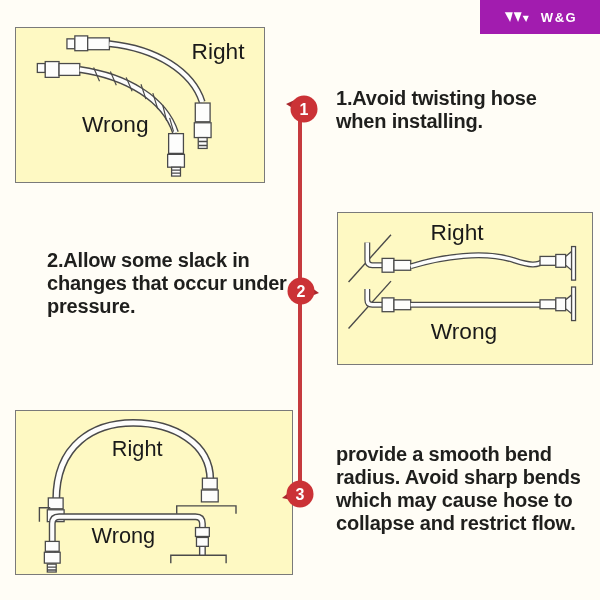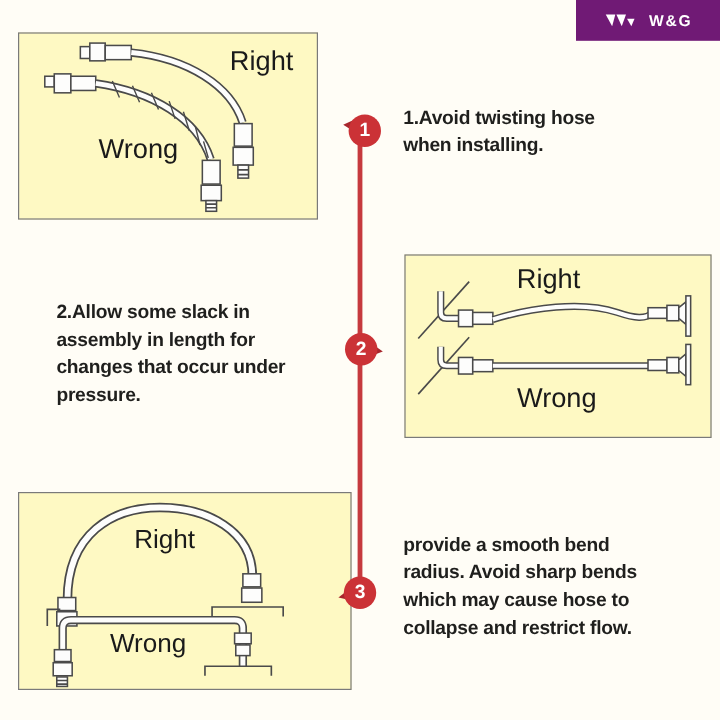--- a/index.html
+++ b/index.html
@@ -6,41 +6,41 @@
   body{
     width:600px;height:600px;position:relative;overflow:hidden;
     background:#fffdf6;
     font-family:"Liberation Sans",sans-serif;
   }
   .abs{position:absolute;}
 
   
   .brand-bar{
     left:480px;top:0;width:120px;height:34px;
-    background:#701a75;display:flex;align-items:center;justify-content:center;gap:6px;
+    background:#a21caf;display:flex;align-items:center;justify-content:center;gap:6px;
   }
   .brand-label{
     color:#ffffff;font-size:13px;font-weight:700;letter-spacing:1.5px;
   }
 
   
   .dbox{
     background:#fef9c3;border:1.5px solid #7a7a7a;box-sizing:border-box;
   }
   .dbox svg{display:block;width:100%;height:100%;}
   .box1{left:15px;top:27px;width:250px;height:156px;}
   .box2{left:337px;top:212px;width:256px;height:153px;}
   .box3{left:15px;top:410px;width:278px;height:165px;}
 
   
   .vline{left:298px;top:109px;width:4px;height:385px;background:#c63a3e;z-index:1;}
   .badge{width:40px;height:40px;z-index:2;}
 
   
-  .step-text{color:#1f1f1d;font-weight:700;font-size:16px;line-height:23px;letter-spacing:-0.2px;z-index:3;}
+  .step-text{color:#1f1f1d;font-weight:700;font-size:20px;line-height:23px;letter-spacing:-0.2px;z-index:3;}
   .step-text div{white-space:nowrap;}
   .t1{left:336px;top:87px;}
   .t2{left:47px;top:249px;}
   .t3{left:336px;top:443px;}
 
   
   .tube-o{fill:none;stroke:#4a4a4a;stroke-width:7;}
   .tube-o8{fill:none;stroke:#4a4a4a;stroke-width:8;}
   .tube-o6{fill:none;stroke:#4a4a4a;stroke-width:6;}
   .tube-i{fill:none;stroke:#fdfdfc;stroke-width:4.2;}
@@ -85,21 +85,20 @@
   <text class="badge-num" x="20" y="20" text-anchor="middle" dominant-baseline="central">3</text>
 </svg>
 
 <div class="abs step-text t1">
   <div>1.Avoid twisting hose</div>
   <div>when installing.</div>
 </div>
 
 <div class="abs step-text t2">
   <div>2.Allow some slack in</div>
-  <div>assembly in length for</div>
   <div>changes that occur under</div>
   <div>pressure.</div>
 </div>
 
 <div class="abs step-text t3">
   <div>provide a smooth bend</div>
   <div>radius. Avoid sharp bends</div>
   <div>which may cause hose to</div>
   <div>collapse and restrict flow.</div>
 </div>

